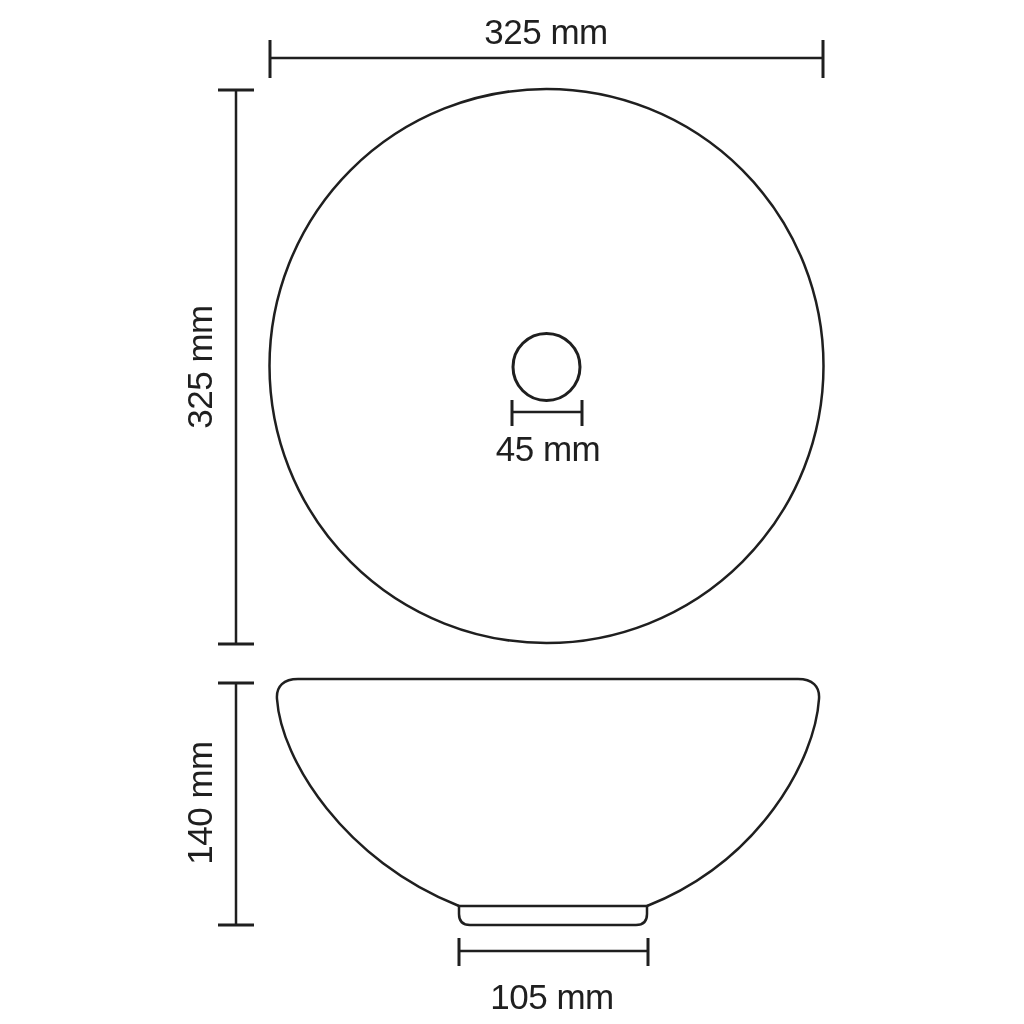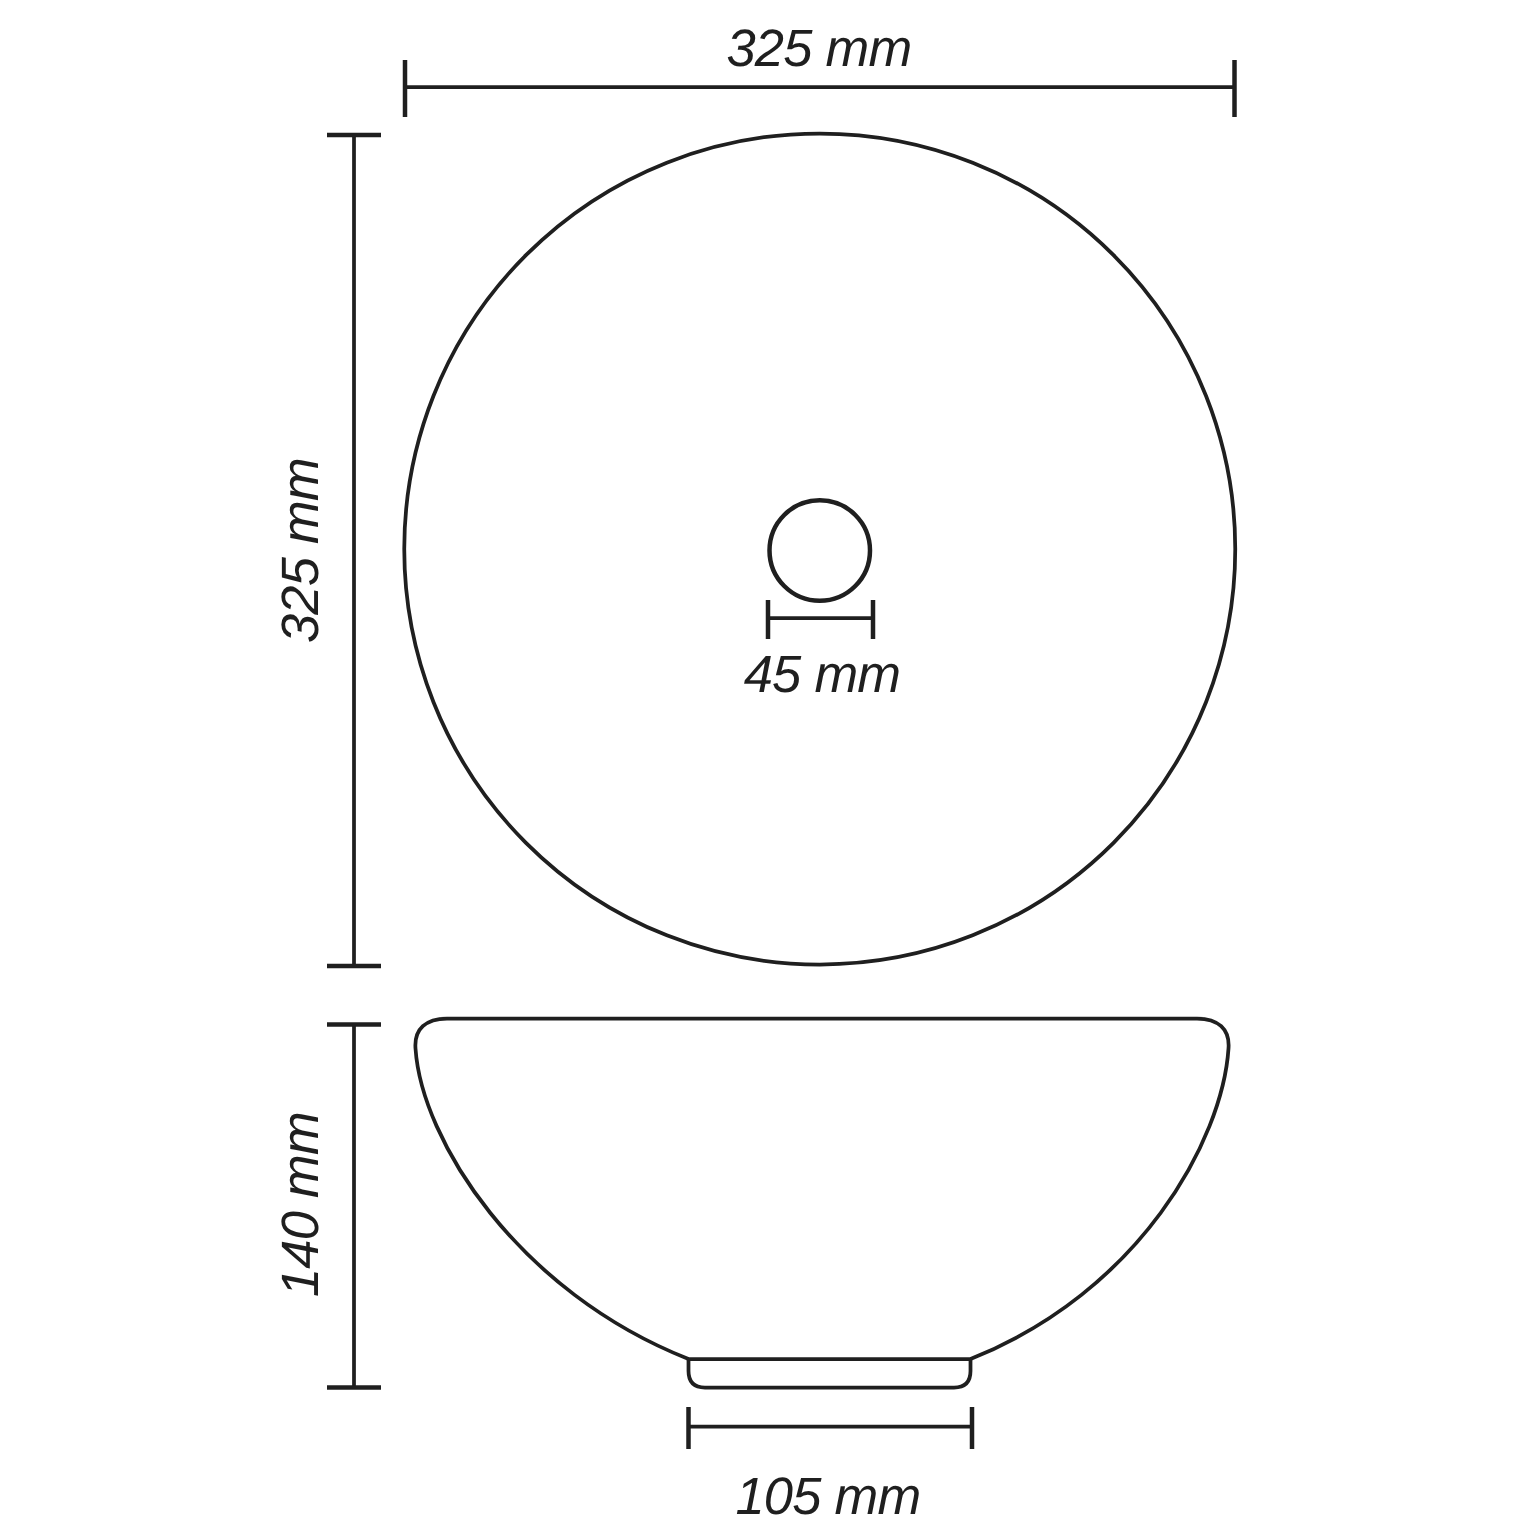--- a/index.html
+++ b/index.html
@@ -7,21 +7,20 @@
     padding: 0;
     background: #ffffff;
     width: 1024px;
     height: 1024px;
     overflow: hidden;
   }
   .stage {
     width: 1012px;
     height: 1024px;
     position: relative;
-    font-style: italic;
   }
   svg {
     display: block;
   }
   .dim-label {
     font-family: "Liberation Sans", "DejaVu Sans", sans-serif;
     font-size: 35px;
     letter-spacing: -0.5px;
   }
 </style>

